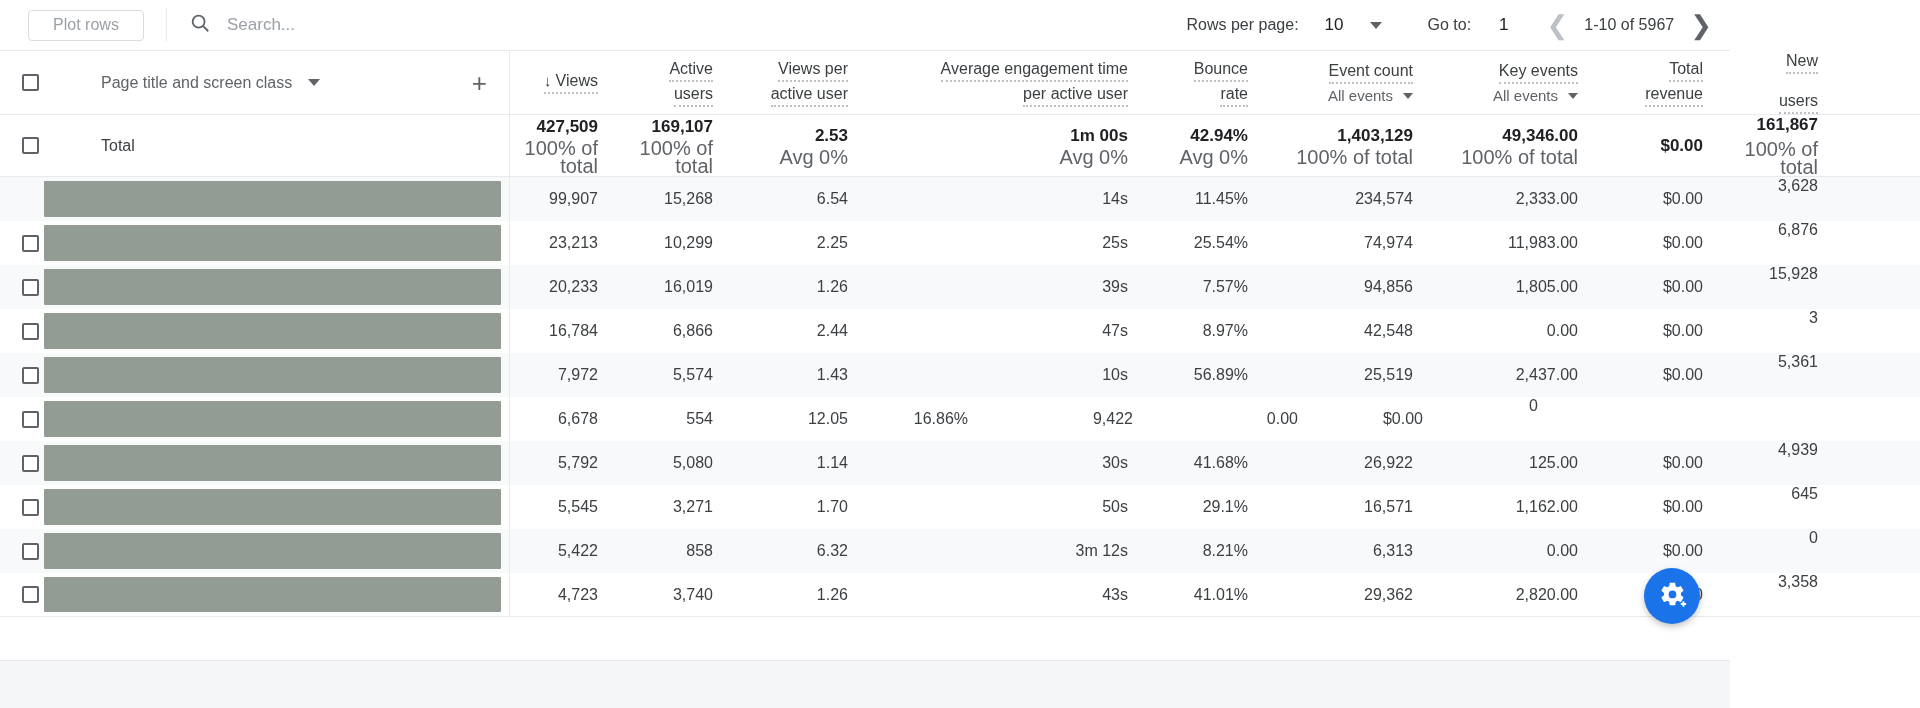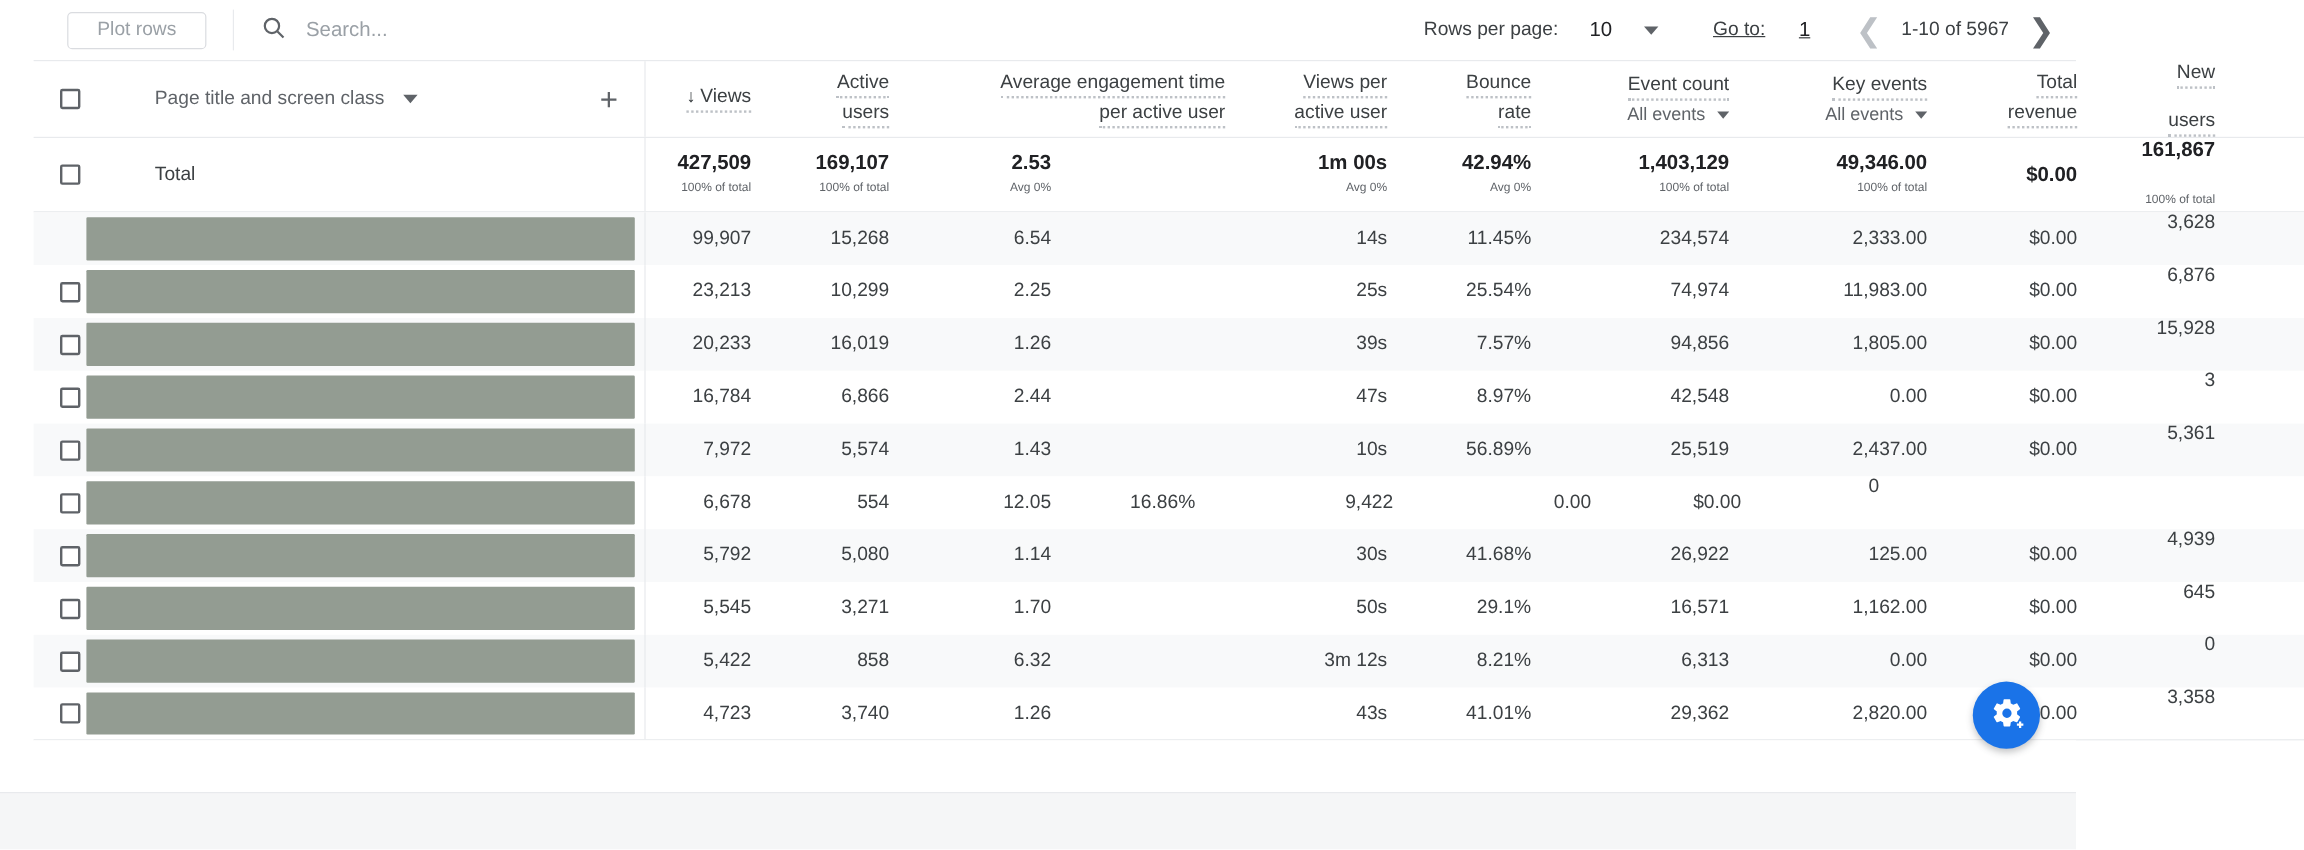--- a/index.html
+++ b/index.html
@@ -3,21 +3,21 @@
 <meta charset="utf-8">
 <style>
   * { box-sizing: border-box; margin: 0; padding: 0; }
   html, body {
     width: 1920px; height: 708px;
     background: #ffffff;
     font-family: "Liberation Sans", sans-serif;
     color: #202124;
     overflow: hidden;
   }
-  .app { width: 1730px; height: 708px; position: relative; background:#fff;padding-left:28px; }
+  .app { width: 1730px; height: 708px; position: relative; background:#fff; }
 
   
   .toolbar {
     height: 51px;
     display: flex; align-items: center;
     padding: 0 18px 0 28px;
     border-bottom: 1px solid #e8eaed;
     background: #fff;
   }
   .plot-rows-btn {
@@ -39,21 +39,21 @@
   .spacer { flex: 1 1 auto; }
 
   .pager { display:flex; align-items:center; gap:0; font-size:16px; color:#3c4043; }
   .pager .lbl { color:#3c4043; font-size:16px; }
   .rpp-group { display:flex; align-items:center; gap:26px; }
   .rpp-value { font-size:17px; color:#202124; }
   .caret-dn {
     width:0;height:0;border-left:6px solid transparent;border-right:6px solid transparent;
     border-top:7px solid #5f6368;
   }
-  .goto-group { display:flex; align-items:center; gap:28px; margin-left:46px;text-decoration:underline; }
+  .goto-group { display:flex; align-items:center; gap:28px; margin-left:46px; }
   .goto-value { font-size:17px; color:#202124; }
   .nav-group { display:flex; align-items:center; gap:16px; margin-left:38px; }
   .chev { font-size:26px; line-height:1; color:#5f6368; font-family:"Liberation Sans",sans-serif; }
   .chev.disabled { color:#bdc1c6; }
   .range-lbl { font-size:16px; color:#3c4043; white-space:nowrap; }
 
   
   .table { width:100%; }
   .row { display:flex; align-items:stretch; width:1920px; }
 
@@ -103,21 +103,21 @@
     margin-top:3px;
   }
   .caret-sm {
     width:0;height:0;border-left:5px solid transparent;border-right:5px solid transparent;
     border-top:6px solid #5f6368; display:inline-block;
   }
 
   .total-row { height:62px; border-bottom:1px solid #e8eaed; background:#fff; }
   .total-label { margin-left:62px; font-size:16px; color:#3c4043; }
   .val-main { font-size:17px; font-weight:bold; color:#202124; line-height:20px; }
-  .val-sub  { font-size:10px; color:#5f6368; line-height:18px; margin-top:2px; }
+  .val-sub  { font-size:20px; color:#5f6368; line-height:18px; margin-top:2px; }
 
   .data-row { height:44px; }
   .data-row:nth-child(odd) { background:#f8f9fa; }
   .data-row:nth-child(even) { background:#ffffff; }
   .data-row .dim-cell { border-right:1px solid #e8eaed; }
   .redact {
     position:absolute; left:44px; right:8px; top:4px; bottom:4px;
     background:#939c92; border-radius:1px;
   }
   .cellval { font-size:16px; color:#3c4043; }
@@ -190,27 +190,27 @@
         <span class="plus-btn">+</span>
       </div>
       <div class="metrics" id="hdr-metrics">
           <div class="mcell m-views">
             <span class="hdr-txt"><span class="sort-arrow">↓</span>Views</span>
           </div>
           <div class="mcell m-au">
             <span class="hdr-txt">Active</span>
             <span class="hdr-txt hdr-line2">users</span>
           </div>
+          <div class="mcell m-vpau">
+            <span class="hdr-txt">Views per</span>
+            <span class="hdr-txt hdr-line2">active user</span>
+          </div>
           <div class="mcell m-aet">
             <span class="hdr-txt">Average engagement time</span>
             <span class="hdr-txt hdr-line2">per active user</span>
-          </div>
-          <div class="mcell m-vpau">
-            <span class="hdr-txt">Views per</span>
-            <span class="hdr-txt hdr-line2">active user</span>
           </div>
           <div class="mcell m-br">
             <span class="hdr-txt">Bounce</span>
             <span class="hdr-txt hdr-line2">rate</span>
           </div>
           <div class="mcell m-ec">
             <span class="hdr-txt">Event count</span>
             <span class="allev">
               <span>All events</span>
               <span class="caret-sm"></span>

